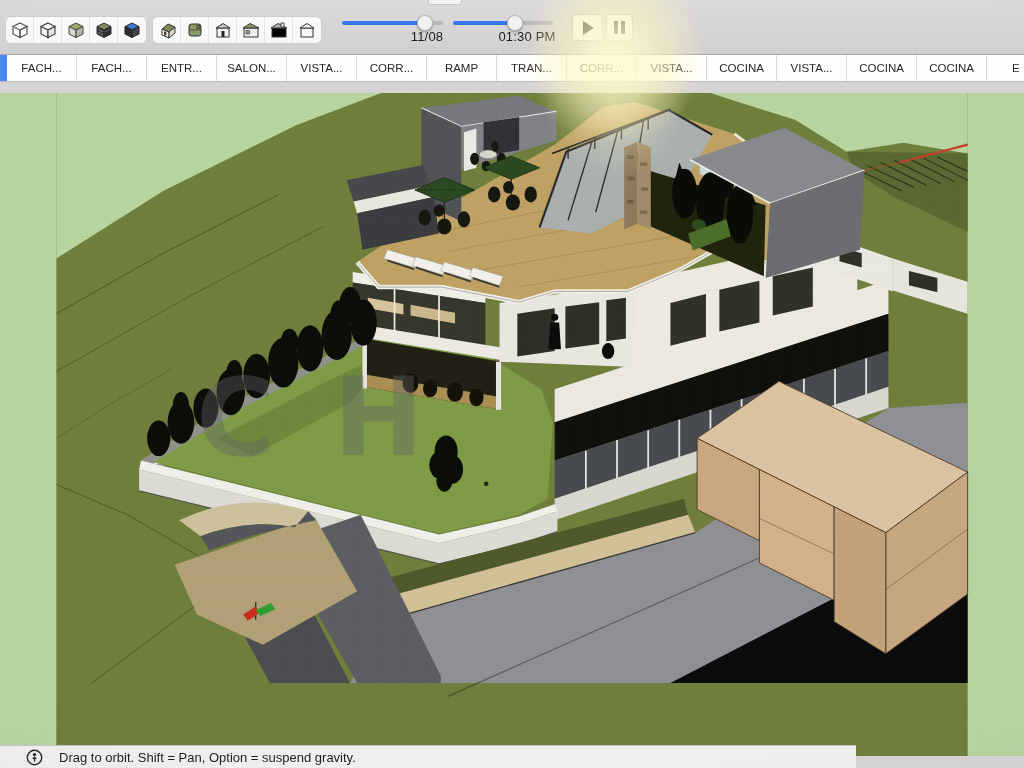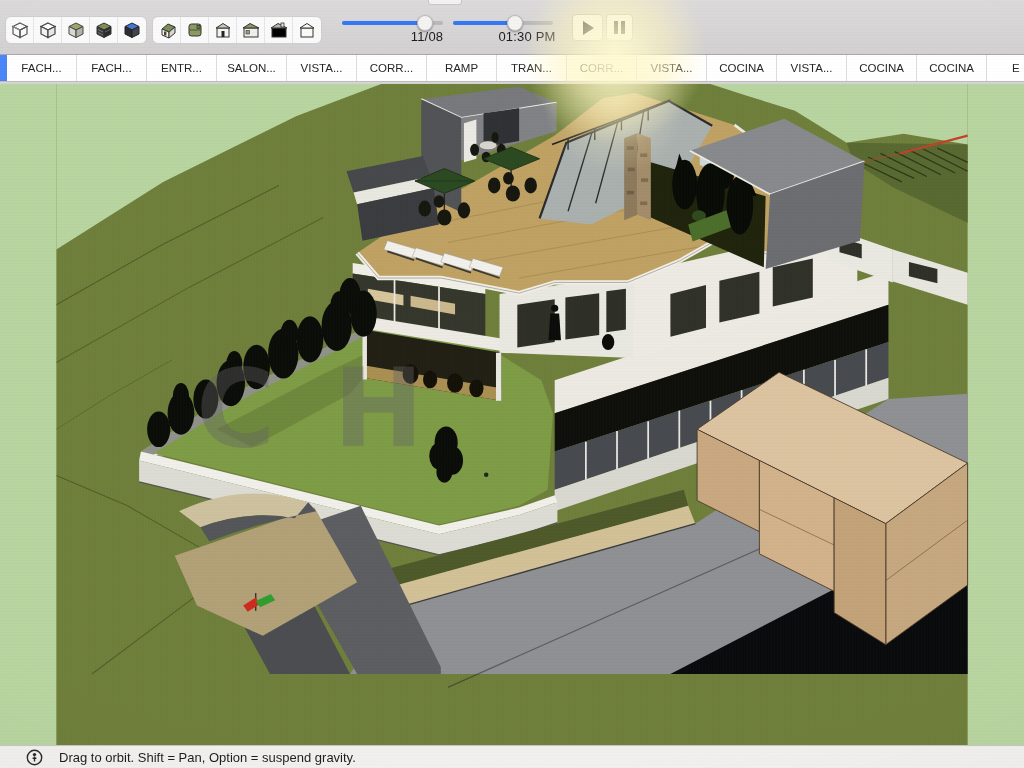--- a/index.html
+++ b/index.html
@@ -33,30 +33,30 @@
   
   .tabsbar { position:absolute; top:55px; left:0; width:1024px; height:27px; display:flex;
              background:#ffffff; border-bottom:1px solid #bdbcbd; }
   .active-sliver { width:7px; height:100%; background:#4a86f7; flex:none; }
   .tab { width:70px; flex:none; display:flex; align-items:center; justify-content:center;
          font-size:11.5px; color:#272727; border-right:1px solid #dddcdc; cursor:pointer;
          white-space:nowrap; overflow:hidden; }
   .tab.partial { width:37px; justify-content:flex-start; padding-left:25px; border-right:none; }
 
   
-  .viewport { position:absolute; top:84px; left:0; width:1024px; height:663px; background:#b8d5a0;
+  .viewport { position:absolute; top:93px; left:0; width:1024px; height:663px; background:#b8d5a0;
               cursor:crosshair; }
   .viewport svg { position:absolute; top:0; left:0; }
   .watermark { position:absolute; font-weight:bold; color:rgba(100,100,100,.40);
                font-family:"DejaVu Sans", sans-serif; pointer-events:none; }
   .wm-left  { left:196px; top:262px; font-size:108px; letter-spacing:58px; }
   .wm-right { left:718px; top:268px; font-size:100px; letter-spacing:2px; }
 
   
-  .statusbar { position:absolute; top:745px; left:0; width:1024px; height:23px; background:#f2f0ef;
+  .statusbar { position:absolute; top:745px; left:0; width:856px; height:23px; background:#f2f0ef;
                border-top:1px solid #c6c5c4; display:flex; align-items:center; }
   .status-icon { margin-left:26px; width:17px; height:17px; flex:none; }
   .status-text { margin-left:16px; font-size:13px; color:#1e1e1e; }
 
   
   .flare { position:absolute; pointer-events:none; z-index:50; border-radius:50%; }
   .flare1 { left:522px; top:-40px; width:185px; height:185px;
             background:radial-gradient(circle, rgba(255,250,210,.95) 0%, rgba(255,246,190,.55) 38%, rgba(255,246,190,0) 70%); }
   .flare2 { left:545px; top:30px; width:140px; height:150px;
             background:radial-gradient(circle, rgba(255,248,200,.45) 0%, rgba(255,248,200,0) 70%); }

